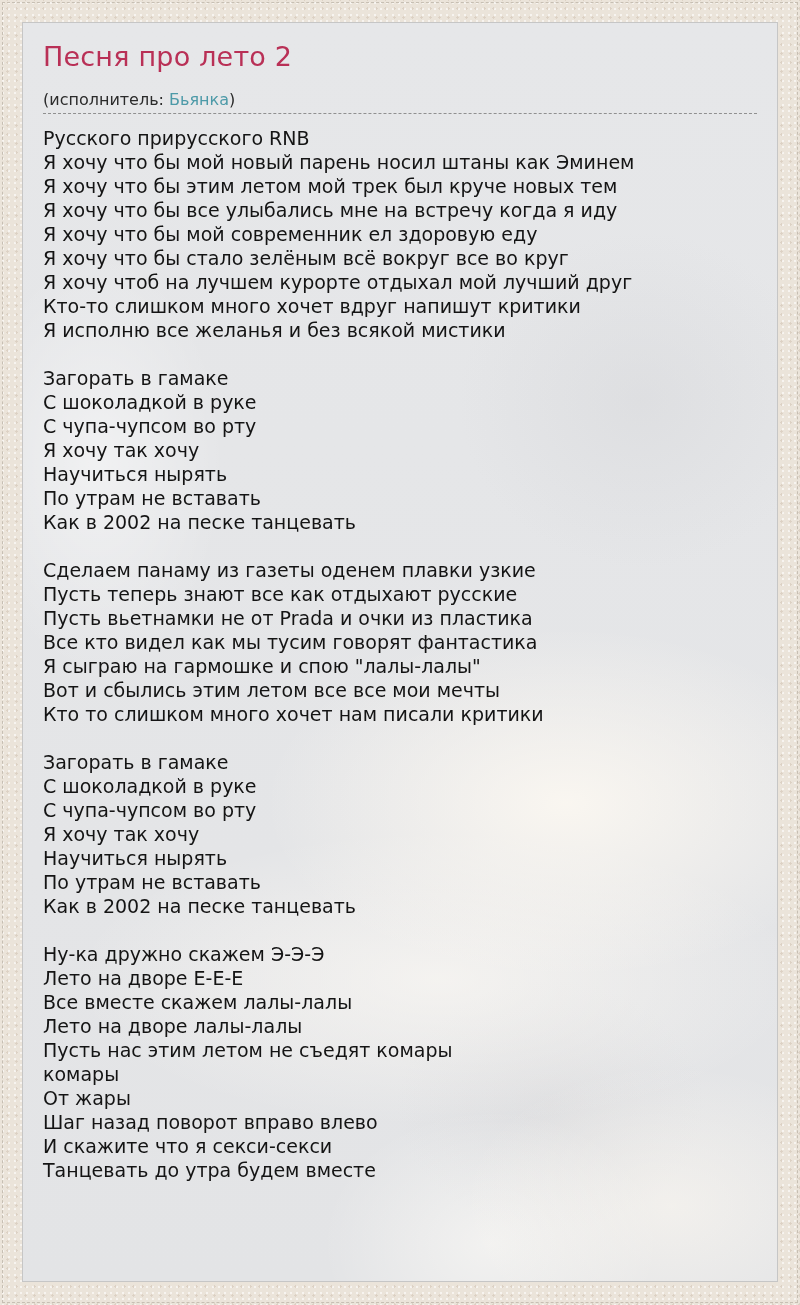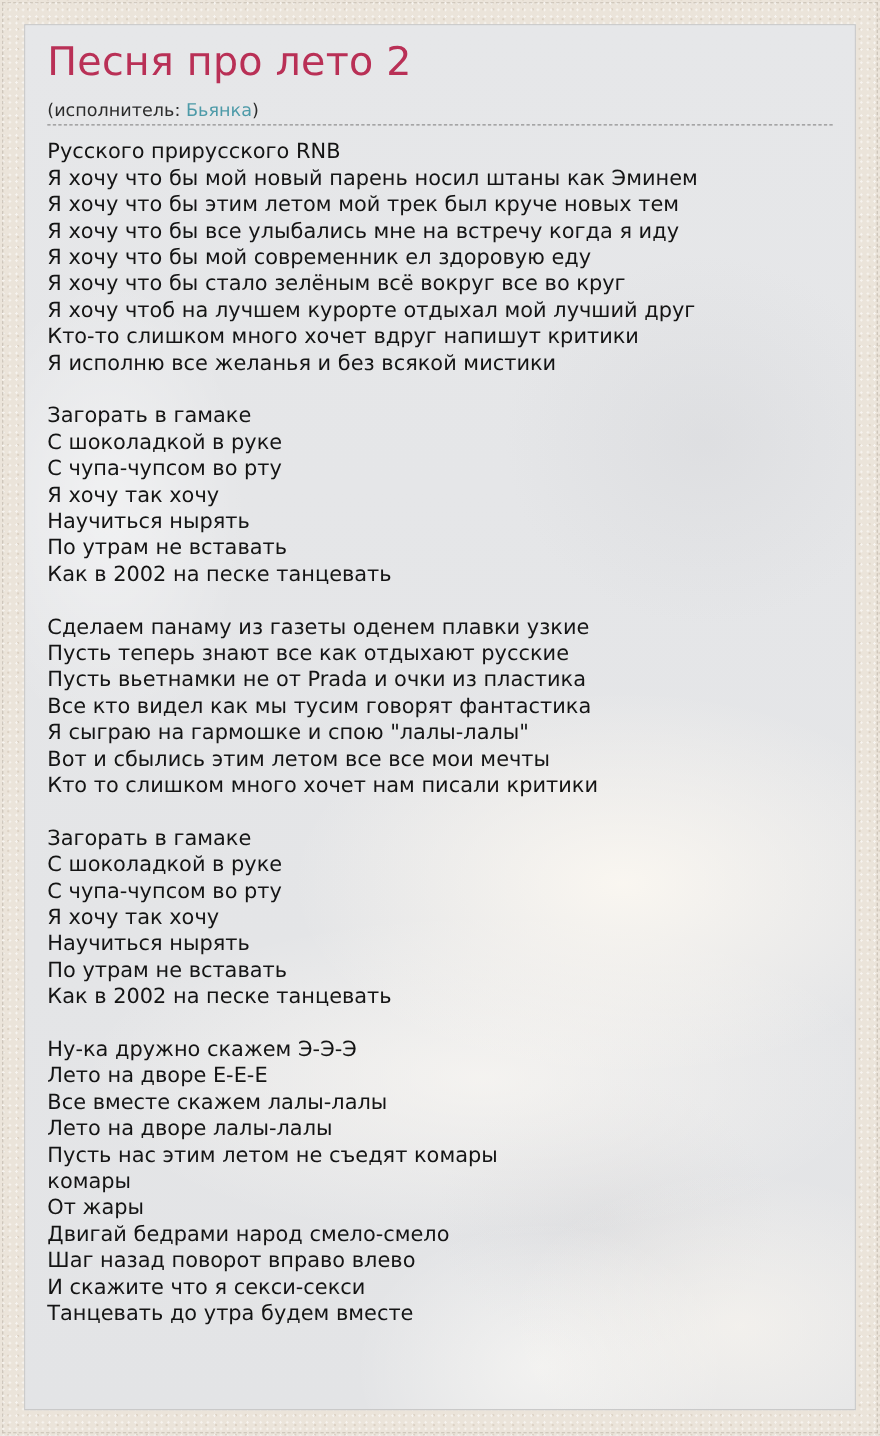--- a/index.html
+++ b/index.html
@@ -52,21 +52,21 @@
     pointer-events: none;
   }
 
   .panel-content {
     position: relative;
     padding: 14px 20px 0 20px;
   }
 
   .song-title {
     margin: 6px 0 0 0;
-    font-size: 36px;
+    font-size: 27px;
     line-height: 28px;
     font-weight: 400;
     letter-spacing: 0.2px;
     color: #b93056;
   }
 
   .artist-line {
     margin-top: 20px;
     font-size: 16px;
     line-height: 18px;
@@ -146,20 +146,19 @@
         <div class="lyric-line">По утрам не вставать</div>
         <div class="lyric-line">Как в 2002 на песке танцевать</div>
         <div class="lyric-line"></div>
         <div class="lyric-line">Ну-ка дружно скажем Э-Э-Э</div>
         <div class="lyric-line">Лето на дворе Е-Е-Е</div>
         <div class="lyric-line">Все вместе скажем лалы-лалы</div>
         <div class="lyric-line">Лето на дворе лалы-лалы</div>
         <div class="lyric-line">Пусть нас этим летом не съедят комары</div>
         <div class="lyric-line">комары</div>
         <div class="lyric-line">От жары</div>
-        <div class="lyric-line">Двигай бедрами народ смело-смело</div>
         <div class="lyric-line">Шаг назад поворот вправо влево</div>
         <div class="lyric-line">И скажите что я секси-секси</div>
         <div class="lyric-line">Танцевать до утра будем вместе</div>
       </div>
 
   </div>
 </div>
 
 </body></html>

